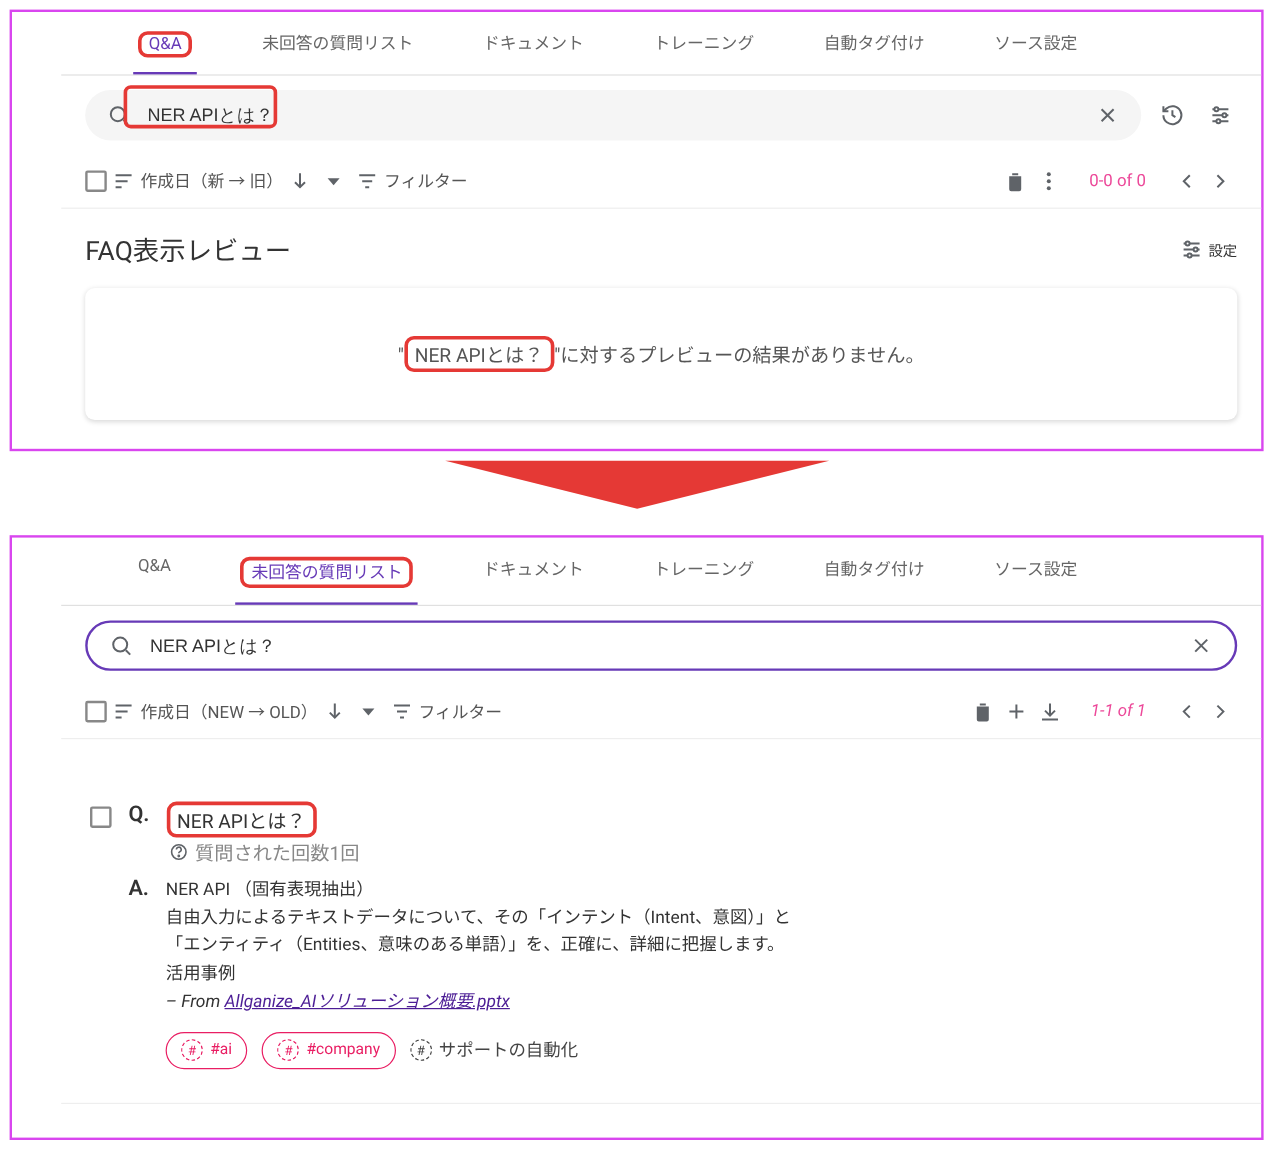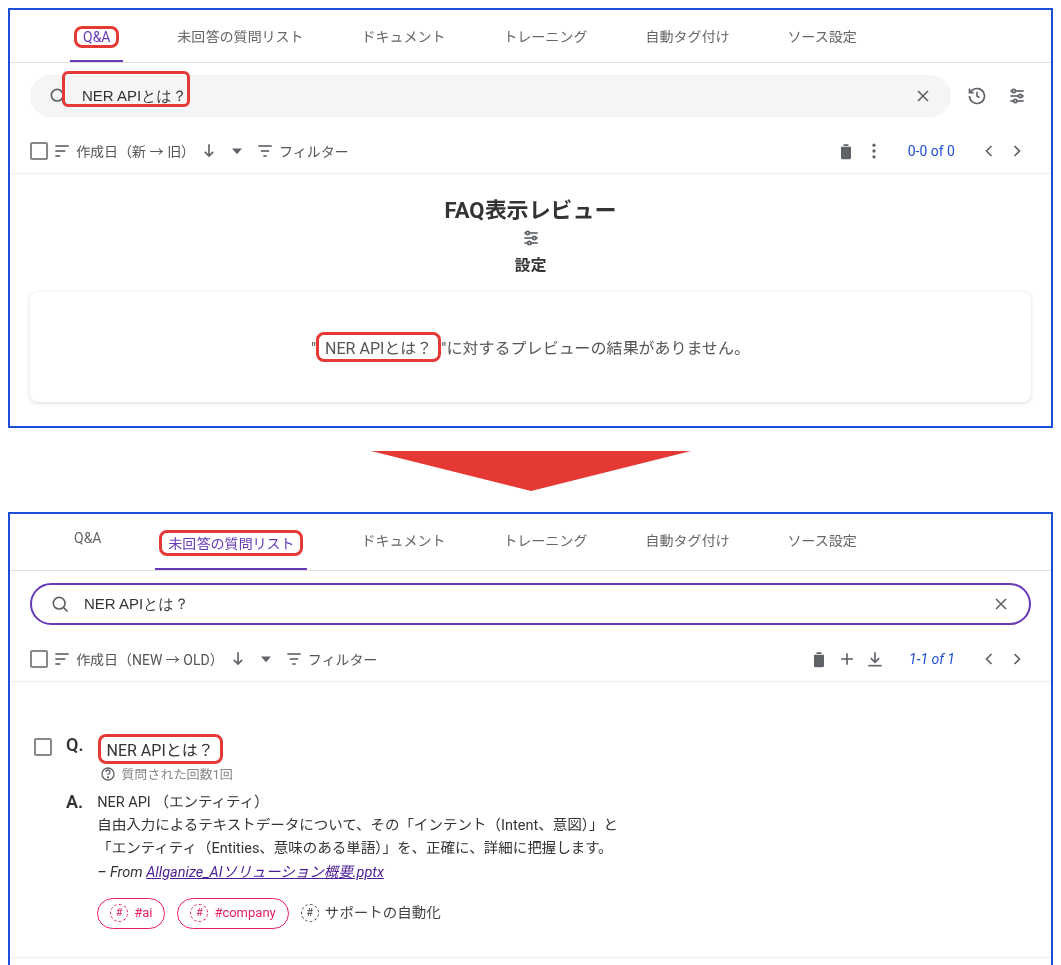--- a/index.html
+++ b/index.html
@@ -1,52 +1,52 @@
 <!DOCTYPE html>
 <html><head>
 <meta charset="utf-8">
 <style>
 * { box-sizing: border-box; margin: 0; padding: 0; }
 body { font-family: -apple-system, "Segoe UI", Roboto, "Noto Sans JP", sans-serif; background: #fff; color: #333; font-size: 14px; padding: 8px; }
-.panel { border: 2px solid #1d4ed8; margin-bottom: 15px; position: relative; background: #fff; }
+.panel { border: 2px solid #d946ef; margin-bottom: 0; position: relative; background: #fff; padding-left: 41px; }
 .tabs { display: flex; gap: 50px; padding: 10px 60px 0 60px; border-bottom: 1px solid #e0e0e0; }
 .tab { padding: 6px 4px 12px 4px; color: #666; cursor: pointer; white-space: nowrap; }
 .tab.active { color: #673ab7; border-bottom: 2px solid #673ab7; }
 .searchrow { display: flex; align-items: center; padding: 12px 20px; gap: 12px; }
 .searchbox { flex: 1; display: flex; align-items: center; background: #f5f5f5; border-radius: 24px; padding: 6px 14px; gap: 10px; height: 42px; }
 .searchbox.focus { border: 2px solid #673ab7; background: #fff; }
 .searchbox input { border: none; background: transparent; flex: 1; font-size: 15px; outline: none; color: #333; }
 .iconbtn { width: 28px; height: 28px; display: inline-flex; align-items: center; justify-content: center; color: #5f6368; cursor: pointer; }
 .toolbar { display: flex; align-items: center; padding: 8px 20px; color: #555; border-bottom: 1px solid #eee; }
 .toolbar .spacer { flex: 1; }
 .chk { width: 18px; height: 18px; border: 2px solid #888; border-radius: 2px; }
-.section-title { font-size: 22px; font-weight: 700; padding: 18px 20px 4px 20px; display:flex; align-items:center;flex-direction:column; }
+.section-title { font-size: 22px; font-weight: 400; padding: 18px 20px 4px 20px; display:flex; align-items:center; }
 .section-title .spacer{flex:1;}
 .card { margin: 12px 20px 24px 20px; border-radius: 8px; box-shadow: 0 1px 4px rgba(0,0,0,0.15); padding: 40px 20px; text-align: center; color: #555; font-size: 16px; }
 .redbox { border: 3px solid #e53935; border-radius: 8px; padding: 0 6px; display: inline-block; }
 .redbox-search { position:absolute; border:3px solid #e53935; border-radius:6px; pointer-events:none; }
 .arrow-wrap { text-align: center; padding: 8px 0 18px 0; }
 .arrow { width: 0; height: 0; border-left: 160px solid transparent; border-right: 160px solid transparent; border-top: 40px solid #e53935; display: inline-block; }
 .result { padding: 22px 24px; border-bottom: 1px solid #eee; position: relative; }
 .qa-row { display: flex; gap: 14px; margin-bottom: 6px; }
 .qa-label { font-size: 18px; font-weight: 600; }
 .q-text { font-size: 16px; }
-.meta { color: #888; font-size: 13px; display:flex; align-items:center; gap:6px; margin-left:2px;}
+.meta { color: #888; font-size: 16px; display:flex; align-items:center; gap:6px; margin-left:2px;}
 .answer { font-size: 14.5px; line-height: 1.6; }
 .from { font-style: italic; }
 .link { color: #4c1d95; text-decoration: underline; }
 .tagrow { display: flex; align-items: center; gap: 12px; margin-top: 14px; }
 .tag { border: 1.5px solid #e91e63; color: #e91e63; border-radius: 18px; padding: 4px 12px; font-size: 13px; display:flex; align-items:center; gap:6px;}
 .tagicon { width:18px;height:18px;border:1.5px dashed #e91e63;border-radius:50%;display:inline-flex;align-items:center;justify-content:center;font-size:11px;}
 .autotag { display:flex; align-items:center; gap:6px; color:#444; }
 .autotag .tagicon{border-color:#444;color:#444;}
 .footer { display: flex; align-items: center; padding: 14px 24px; gap: 18px; color:#777; }
 .footer .spacer{flex:1;}
 svg { width: 20px; height: 20px; }
-.pager { color:#1d4ed8; }
+.pager { color:#ec4899; }
 </style>
 </head>
 <body>
 
 <div class="panel">
   <div class="tabs">
     <div class="tab active"><span class="redbox">Q&amp;A</span></div>
     <div class="tab">未回答の質問リスト</div>
     <div class="tab">ドキュメント</div>
     <div class="tab">トレーニング</div>
@@ -148,21 +148,21 @@
     <span class="iconbtn">
         <svg viewBox="0 0 24 24" fill="none" stroke="currentColor" stroke-width="2">
           <line x1="4" y1="6" x2="20" y2="6"></line>
           <line x1="4" y1="12" x2="20" y2="12"></line>
           <line x1="4" y1="18" x2="20" y2="18"></line>
           <circle cx="8" cy="6" r="2" fill="#fff"></circle>
           <circle cx="16" cy="12" r="2" fill="#fff"></circle>
           <circle cx="10" cy="18" r="2" fill="#fff"></circle>
         </svg>
       </span>
-    <span style="font-size:16px;text-align:right;">設定</span>
+    <span style="font-size:12px;text-align:right;">設定</span>
   </div>
   <div class="card">
     <span>"</span><span class="redbox">NER APIとは？</span><span>"に対するプレビューの結果がありません。</span>
   </div>
 </div>
 
 <div class="arrow-wrap"><div class="arrow"></div></div>
 
 <div class="panel">
   <div class="tabs">
@@ -269,23 +269,24 @@
                     <circle cx="12" cy="17" r="0.8" fill="currentColor"></circle>
                   </svg>
                 </span>
               <span>質問された回数1回</span>
             </div>
           </div>
         </div>
         <div class="qa-row" style="margin-top:8px;">
           <div class="qa-label">A.</div>
           <div class="answer">
-            <div>NER API （エンティティ）</div>
+            <div>NER API （固有表現抽出）</div>
             <div>自由入力によるテキストデータについて、その「インテント（Intent、意図）」と</div>
             <div>「エンティティ（Entities、意味のある単語）」を、正確に、詳細に把握します。</div>
+            <div>活用事例</div>
             <div class="from"><span>– From </span><a class="link">Allganize_AIソリューション概要.pptx</a></div>
             <div class="tagrow">
               <div class="tag">
                   <span class="tagicon">#</span>
                   <span>#ai</span>
                 </div>
               <div class="tag">
                   <span class="tagicon">#</span>
                   <span>#company</span>
                 </div>

